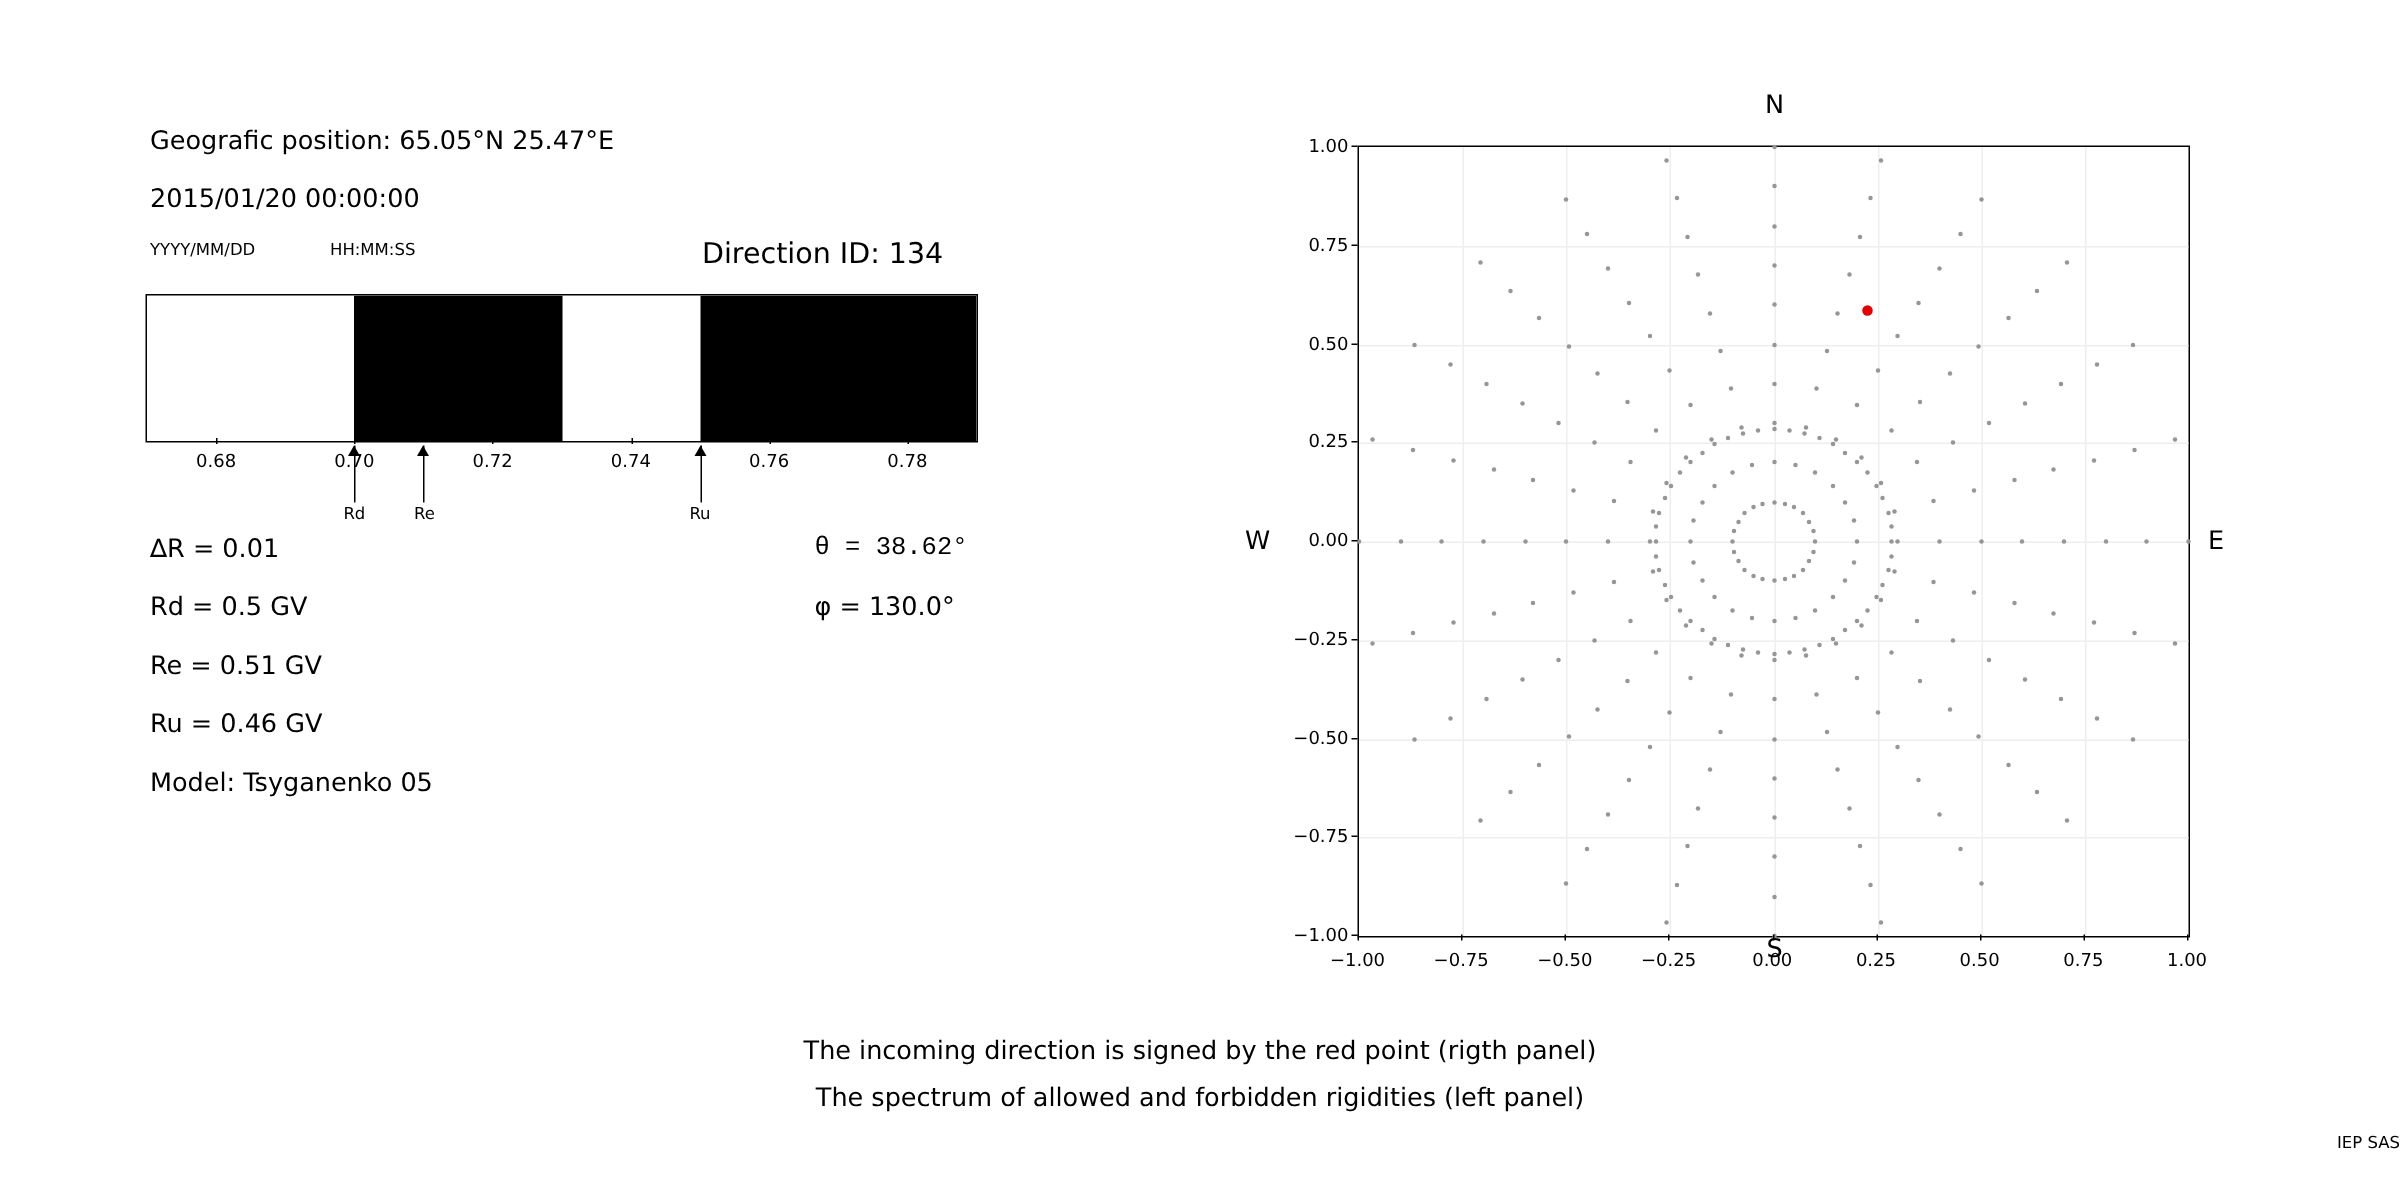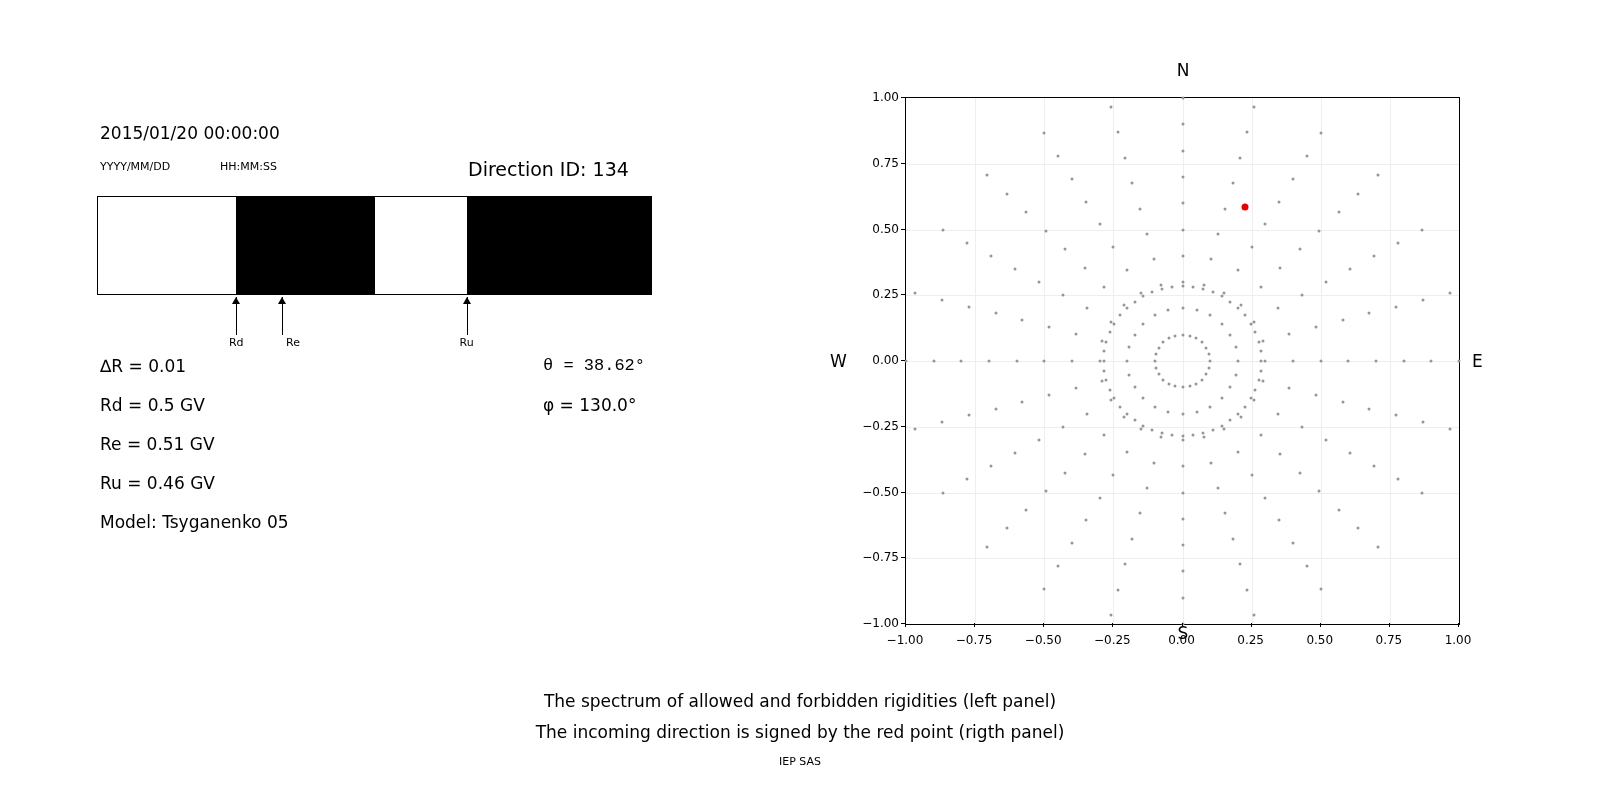--- a/index.html
+++ b/index.html
@@ -191,55 +191,70 @@
   #caption-line1, #caption-line2 {
     font-size: 17px;
     line-height: 31px;
     display: block;
   }
   #footer {
     position: absolute;
     left: 0;
     top: 755px;
     width: 1600px;
-    text-align: center;
+    text-align: right;
     font-size: 11px;
   }
 </style>
 </head>
 <body>
 
 <div id="left-panel">
 
+  <div class="txt" id="geo-position">Geografic position: 65.05°N 25.47°E</div>
   <div class="txt" id="datetime">2015/01/20 00:00:00</div>
   <div class="txt" id="fmt-date">YYYY/MM/DD</div>
   <div class="txt" id="fmt-time">HH:MM:SS</div>
   <div class="txt" id="direction-id">Direction ID: 134</div>
 
   <div id="spectrum-wrap">
     <div id="spectrum-bar">
         <div class="band-black" style="left: 138.25px; width: 138.25px;"></div>
         <div class="band-black" style="left: 368.667px; width: 184.333px;"></div>
       </div>
   </div>
 
+  <div id="spectrum-axis">
+      <div class="xtick-label" style="left: 47.0833px;">0.68</div>
+      <div style="position: absolute; left: 47.0833px; top: -4px; width: 1px; height: 4px; background: rgb(0, 0, 0);"></div>
+      <div class="xtick-label" style="left: 139.25px;">0.70</div>
+      <div style="position: absolute; left: 139.25px; top: -4px; width: 1px; height: 4px; background: rgb(0, 0, 0);"></div>
+      <div class="xtick-label" style="left: 231.417px;">0.72</div>
+      <div style="position: absolute; left: 231.417px; top: -4px; width: 1px; height: 4px; background: rgb(0, 0, 0);"></div>
+      <div class="xtick-label" style="left: 323.583px;">0.74</div>
+      <div style="position: absolute; left: 323.583px; top: -4px; width: 1px; height: 4px; background: rgb(0, 0, 0);"></div>
+      <div class="xtick-label" style="left: 415.75px;">0.76</div>
+      <div style="position: absolute; left: 415.75px; top: -4px; width: 1px; height: 4px; background: rgb(0, 0, 0);"></div>
+      <div class="xtick-label" style="left: 507.917px;">0.78</div>
+      <div style="position: absolute; left: 507.917px; top: -4px; width: 1px; height: 4px; background: rgb(0, 0, 0);"></div>
+    </div>
 
   <div class="infoline" id="info-dr">∆R = 0.01</div>
   <div class="infoline" id="info-rd">Rd = 0.5 GV</div>
   <div class="infoline" id="info-re">Re = 0.51 GV</div>
   <div class="infoline" id="info-ru">Ru = 0.46 GV</div>
   <div class="infoline" id="info-model">Model: Tsyganenko 05</div>
   <div class="infoline" id="info-theta">θ = 38.62°</div>
   <div class="infoline" id="info-phi">φ = 130.0°</div>
 <div class="marker-arrow" style="left: 236.25px; top: 297px; height: 38px;"></div>
     <div class="marker-head" style="left: 232.25px; top: 297px;"></div>
     <div class="marker-label" style="left: 236.25px; top: 336px;">Rd</div>
     <div class="marker-arrow" style="left: 282.333px; top: 297px; height: 38px;"></div>
     <div class="marker-head" style="left: 278.333px; top: 297px;"></div>
-    <div class="marker-label" style="left: 293px; top: 336px;">Re</div>
+    <div class="marker-label" style="left: 283px; top: 336px;">Re</div>
     <div class="marker-arrow" style="left: 466.667px; top: 297px; height: 38px;"></div>
     <div class="marker-head" style="left: 462.667px; top: 297px;"></div>
     <div class="marker-label" style="left: 466.667px; top: 336px;">Ru</div>
   </div>
 
 <div id="right-panel">
   <div class="compass" id="compass-n">N</div>
   <div class="compass" id="compass-s">S</div>
   <div class="compass" id="compass-w">W</div>
   <div class="compass" id="compass-e">E</div>
@@ -581,16 +596,16 @@
     <div class="tickmark-x" style="left: 430.625px; top: 583px;"></div>
     <div class="xlab" style="left: 499.75px; top: 593px;">0.50</div>
     <div class="tickmark-x" style="left: 499.75px; top: 583px;"></div>
     <div class="xlab" style="left: 568.875px; top: 593px;">0.75</div>
     <div class="tickmark-x" style="left: 568.875px; top: 583px;"></div>
     <div class="xlab" style="left: 638px; top: 593px;">1.00</div>
     <div class="tickmark-x" style="left: 638px; top: 583px;"></div>
   </div>
 
 <div id="caption">
+  <span id="caption-line2">The incoming direction is signed by the red point (rigth panel)</span>
   <span id="caption-line1">The spectrum of allowed and forbidden rigidities (left panel)</span>
-  <span id="caption-line2">The incoming direction is signed by the red point (rigth panel)</span>
 </div>
 <div id="footer">IEP SAS</div>
 
 </body></html>

